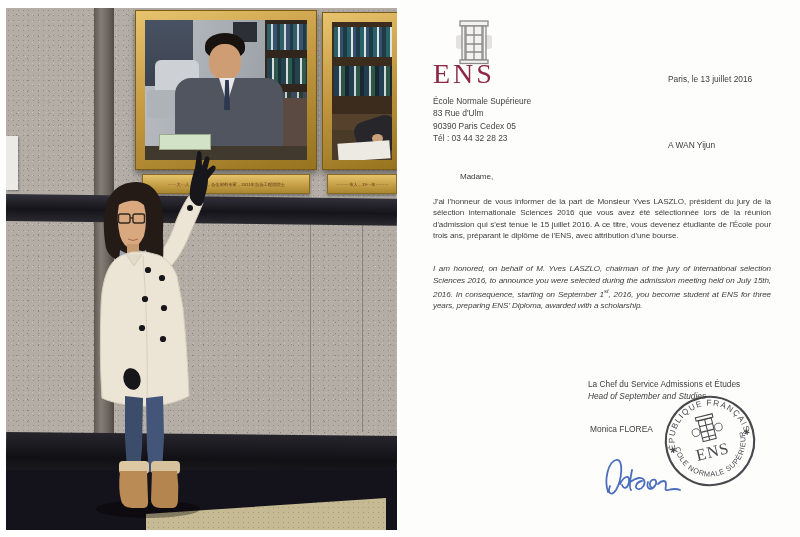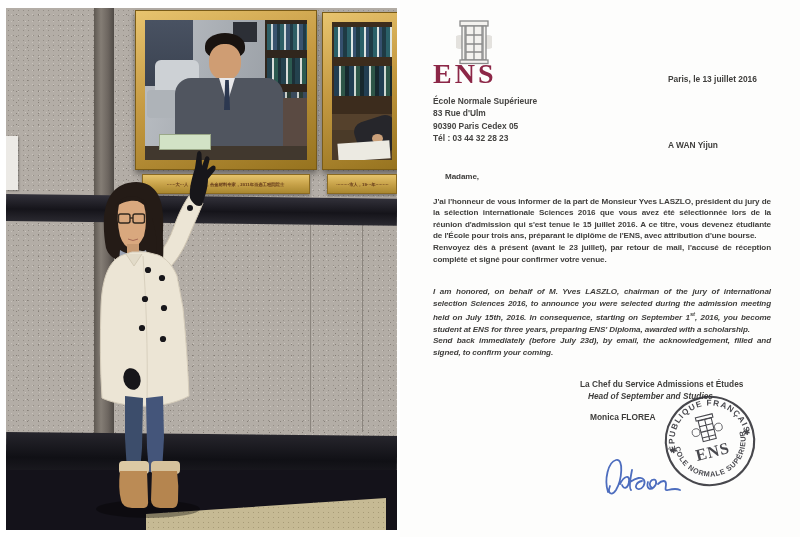--- a/index.html
+++ b/index.html
@@ -1,17 +1,17 @@
 <!DOCTYPE html>
 <html><head>
 <meta charset="utf-8">
 <style>
   * { margin:0; padding:0; box-sizing:border-box; }
   body { font-family:"Liberation Sans", sans-serif; background:#ffffff; }
-  .canvas { position:relative; width:800px; height:537px; background:#ffffff; overflow:hidden;font-weight:bold; }
+  .canvas { position:relative; width:800px; height:537px; background:#ffffff; overflow:hidden; }
 
   
   .photo-panel { position:absolute; left:0; top:0; width:400px; height:537px; background:#fff; }
   .photo { position:absolute; left:6px; top:8px; width:391px; height:522px; overflow:hidden; background:#b6b0a9; }
   .granite {
     background-color:#b3ada6;
     background-image:
       radial-gradient(#948e87 0.8px, transparent 0.9px),
       radial-gradient(#c9c3bc 0.8px, transparent 0.9px),
       radial-gradient(#867f78 0.7px, transparent 0.8px);
@@ -59,29 +59,29 @@
 
   
   .letter-panel { position:absolute; left:400px; top:0; width:400px; height:537px; background:#fdfdfc; color:#3f3e3c; }
   .ens-door { position:absolute; left:56px; top:20px; }
   .ens-wordmark { position:absolute; left:33px; top:58px; font-family:"Liberation Serif", serif; font-size:28px; letter-spacing:3px; color:#8c2747; }
   .address { position:absolute; left:33px; top:95px; font-size:8.4px; line-height:12.4px; color:#454442; }
   .date-line { position:absolute; left:268px; top:74px; font-size:8.4px; }
   .recipient { position:absolute; left:268px; top:140px; font-size:8.4px; }
 
   .body-block { position:absolute; left:33px; top:171px; width:338px; font-size:8.1px; line-height:11.6px; letter-spacing:-0.1px; color:#3f3e3c; }
-  .salutation { margin-left:12px; margin-bottom:13px; }
+  .salutation { margin-left:27px; margin-bottom:13px; }
   .para { text-align:justify; }
   .gap-en { height:21px; }
   .en { font-style:italic; }
   sup { font-size:6px; }
 
-  .signoff-fr { position:absolute; left:180px; top:379px; font-size:8.3px; }
+  .signoff-fr { position:absolute; left:188px; top:379px; font-size:8.3px; }
   .signoff-en { position:absolute; left:188px; top:391px; font-size:8.3px; font-style:italic; }
-  .signer { position:absolute; left:190px; top:412px; font-size:8.4px; }
+  .signer { position:absolute; left:190px; top:424px; font-size:8.4px; }
   .signature { position:absolute; left:202px; top:450px; }
   .stamp { position:absolute; left:262px; top:393px; width:96px; height:96px; transform:rotate(-14deg); opacity:.9; }
 </style>
 </head>
 <body>
 
 <div class="canvas">
 
   <div class="photo-panel">
     <div class="photo">
@@ -213,24 +213,22 @@
       <p>90390 Paris Cedex 05</p>
       <p>Tél : 03 44 32 28 23</p>
     </div>
 
     <div class="date-line">Paris, le 13 juillet 2016</div>
     <div class="recipient">A WAN Yijun</div>
 
     <div class="body-block">
       <div class="salutation">Madame,</div>
       <p class="para">J'ai l'honneur de vous informer de la part de Monsieur Yves LASZLO, président du jury de la sélection internationale Sciences 2016 que vous avez été sélectionnée lors de la réunion d'admission qui s'est tenue le 15 juillet 2016. A ce titre, vous devenez étudiante de l'École pour trois ans, préparant le diplôme de l'ENS, avec attribution d'une bourse.</p>
-      <p class="para">Renvoyez dès à présent (avant le 23 juillet), par retour de mail, l'accusé de réception complété et signé pour confirmer votre venue.</p>
       <div class="gap-en"></div>
       <p class="para en"><span>I am honored, on behalf of M. Yves LASZLO, chairman of the jury of international selection Sciences 2016, to announce you were selected during the admission meeting held on July 15th, 2016. In consequence, starting on September 1</span><sup>st</sup><span>, 2016, you become student at ENS for three years, preparing ENS' Diploma, awarded with a scholarship.</span></p>
-      <p class="para en">Send back immediately (before July 23d), by email, the acknowledgement, filled and signed, to confirm your coming.</p>
     </div>
 
     <div class="signoff-fr">La Chef du Service Admissions et Études</div>
     <div class="signoff-en">Head of September and Studies</div>
     <div class="signer">Monica FLOREA</div>
 
     <svg class="signature" width="85" height="52" viewBox="0 0 85 52">
       <path d="M6,42 C2,30 6,12 14,10 C22,8 20,30 14,40 C10,46 5,44 8,36 M18,34 C22,26 28,24 27,32 C26,38 22,40 20,35 M30,20 C28,30 27,38 29,40 M28,32 C34,28 40,26 42,30 C44,34 40,40 36,39 C32,38 34,32 40,31 M46,32 C44,38 48,41 52,37 C56,33 54,28 50,30 C47,32 47,36 50,38 M56,34 C60,30 64,30 64,34 C64,38 62,41 66,40 C70,39 74,38 78,40" stroke="#4d6dbe" stroke-width="1.8" fill="none" stroke-linecap="round"></path>
     </svg>
 

